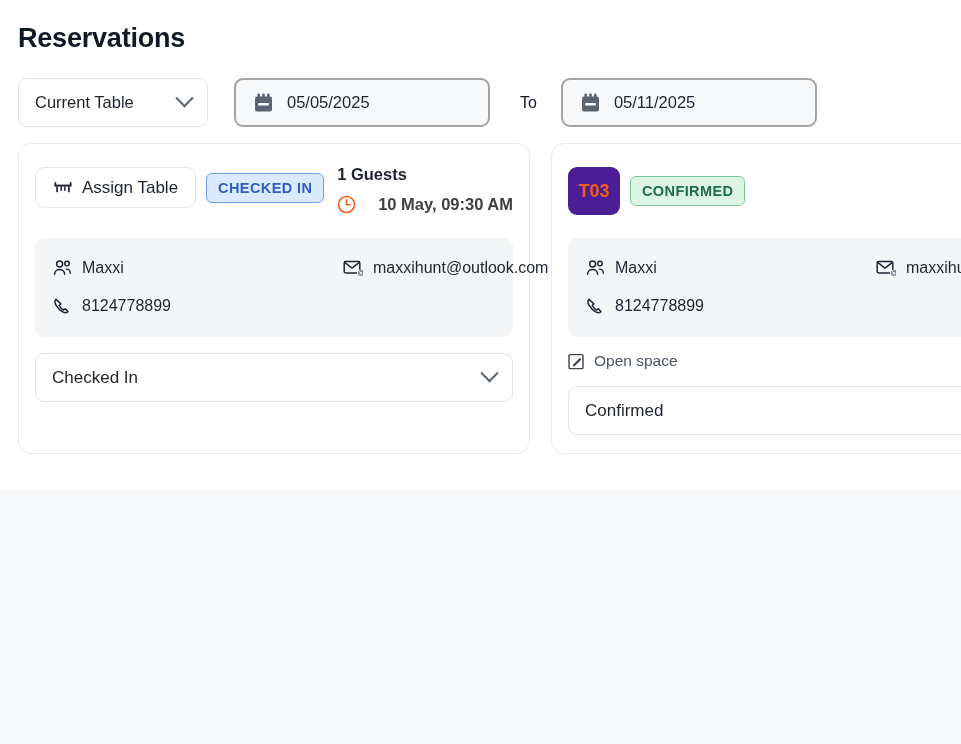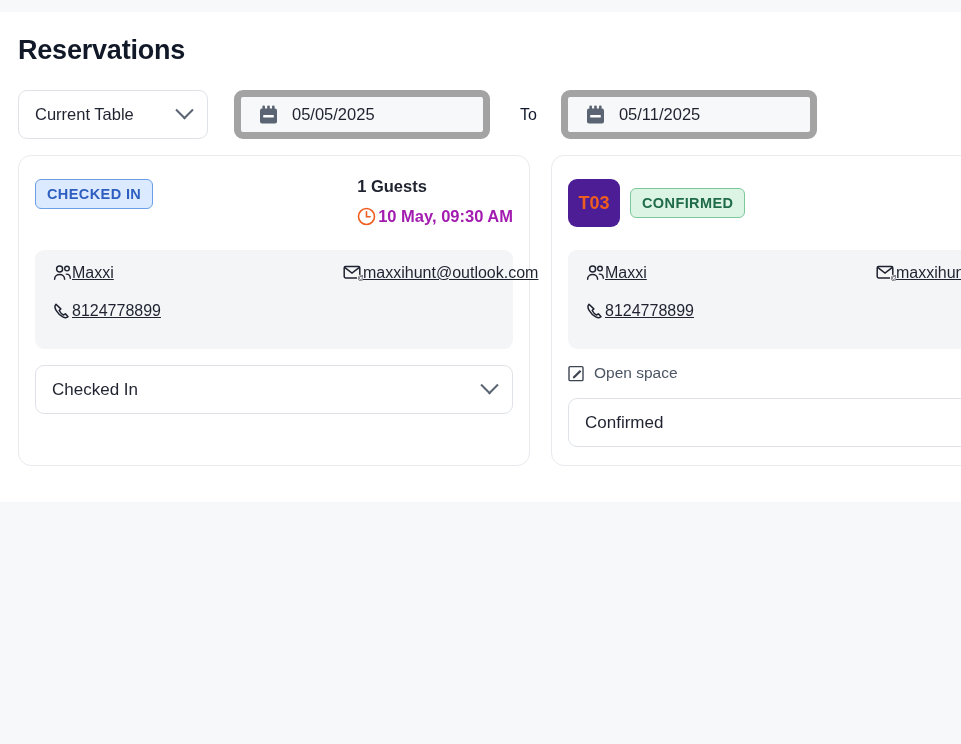--- a/index.html
+++ b/index.html
@@ -13,21 +13,21 @@
   body {
     font-family: "Liberation Sans", sans-serif;
     background: #f7f8fa;
     color: #1f2330;
     -webkit-font-smoothing: antialiased;
   }
 
   
   .page-sheet {
     position: absolute;
-    left: 0; top: 12px;
+    left: 0; top: 0;
     width: 961px;
     height: 490px;
     background: #ffffff;
     overflow: hidden;
   }
 
   .page-title {
     position: absolute;
     left: 18px;
     top: 23px;
@@ -68,21 +68,21 @@
     border-right: 2.4px solid #5a6472;
     border-bottom: 2.4px solid #5a6472;
     transform: rotate(45deg) translate(-3px, -3px);
     flex: 0 0 auto;
   }
 
   .date-field {
     height: 49px;
     border-radius: 9px;
     background: #f7f8fa;
-    border: 7px solid #a3a3a3;
+    border: 2px solid #a3a3a3;
     display: flex;
     align-items: center;
     gap: 14px;
     padding: 0 18px;
     font-size: 16.5px;
     color: #1f2330;
     cursor: pointer;
   }
   .date-from { width: 256px; margin-left: 26px; }
   .date-to   { width: 256px; margin-left: 24px; }
@@ -192,47 +192,48 @@
     font-weight: bold;
     color: #1f2330;
     line-height: 22px;
   }
 
   .time-row {
     margin-top: 10px;
     display: flex;
     align-items: center;
     justify-content: flex-end;
-    gap: 2px;
-    color: #a21caf;
+    gap: 22px;
+    color: #404040;
     font-size: 16.5px;
     font-weight: bold;
     white-space: nowrap;
   }
 
   
   .contact-panel {
     margin-top: 16px;
     background: #f4f5f7;
     border-radius: 9px;
     padding: 14px 18px 16px 18px;
   }
 
   .contact-grid {
     display: flex;
     flex-wrap: wrap;
   }
 
   .contact-item {
     display: flex;
+    align-items: center;
+    gap: 10px;
     font-size: 16px;
     color: #1f2330;
     height: 31px;
     white-space: nowrap;
-    text-decoration: underline;
   }
   .ci-name  { width: 290px; }
   .ci-email { width: 1px; }
   .ci-phone { width: 290px; margin-top: 7px; }
 
   
   .note-row {
     margin-top: 15px;
     display: flex;
     align-items: center;
@@ -307,20 +308,34 @@
 
   </div>
 
   <div class="cards-row">
 
     <div class="card">
 
       <div class="card-head">
         <div class="head-left">
 
+          <div class="assign-btn">
+            <span>
+              <svg width="20" height="16" viewBox="0 0 20 16">
+                <rect x="1.5" y="4.6" width="17" height="2" fill="#1f2330"></rect>
+                <rect x="3.2" y="6.6" width="1.7" height="5.6" fill="#1f2330"></rect>
+                <rect x="15.1" y="6.6" width="1.7" height="5.6" fill="#1f2330"></rect>
+                <rect x="1.5" y="2.2" width="1.7" height="3" fill="#1f2330"></rect>
+                <rect x="16.8" y="2.2" width="1.7" height="3" fill="#1f2330"></rect>
+                <rect x="7.4" y="6.6" width="1.5" height="4.2" fill="#1f2330"></rect>
+                <rect x="11.1" y="6.6" width="1.5" height="4.2" fill="#1f2330"></rect>
+              </svg>
+            </span>
+            <span>Assign Table</span>
+          </div>
 
           <div class="status-chip chip-checkedin">CHECKED IN</div>
         </div>
 
         <div class="head-right">
           <div class="guest-count">1 Guests</div>
           <div class="time-row">
             <span>
               <svg width="19" height="19" viewBox="0 0 19 19">
                 <circle cx="9.5" cy="9.5" r="8" fill="none" stroke="#ef5d1f" stroke-width="1.6"></circle>

